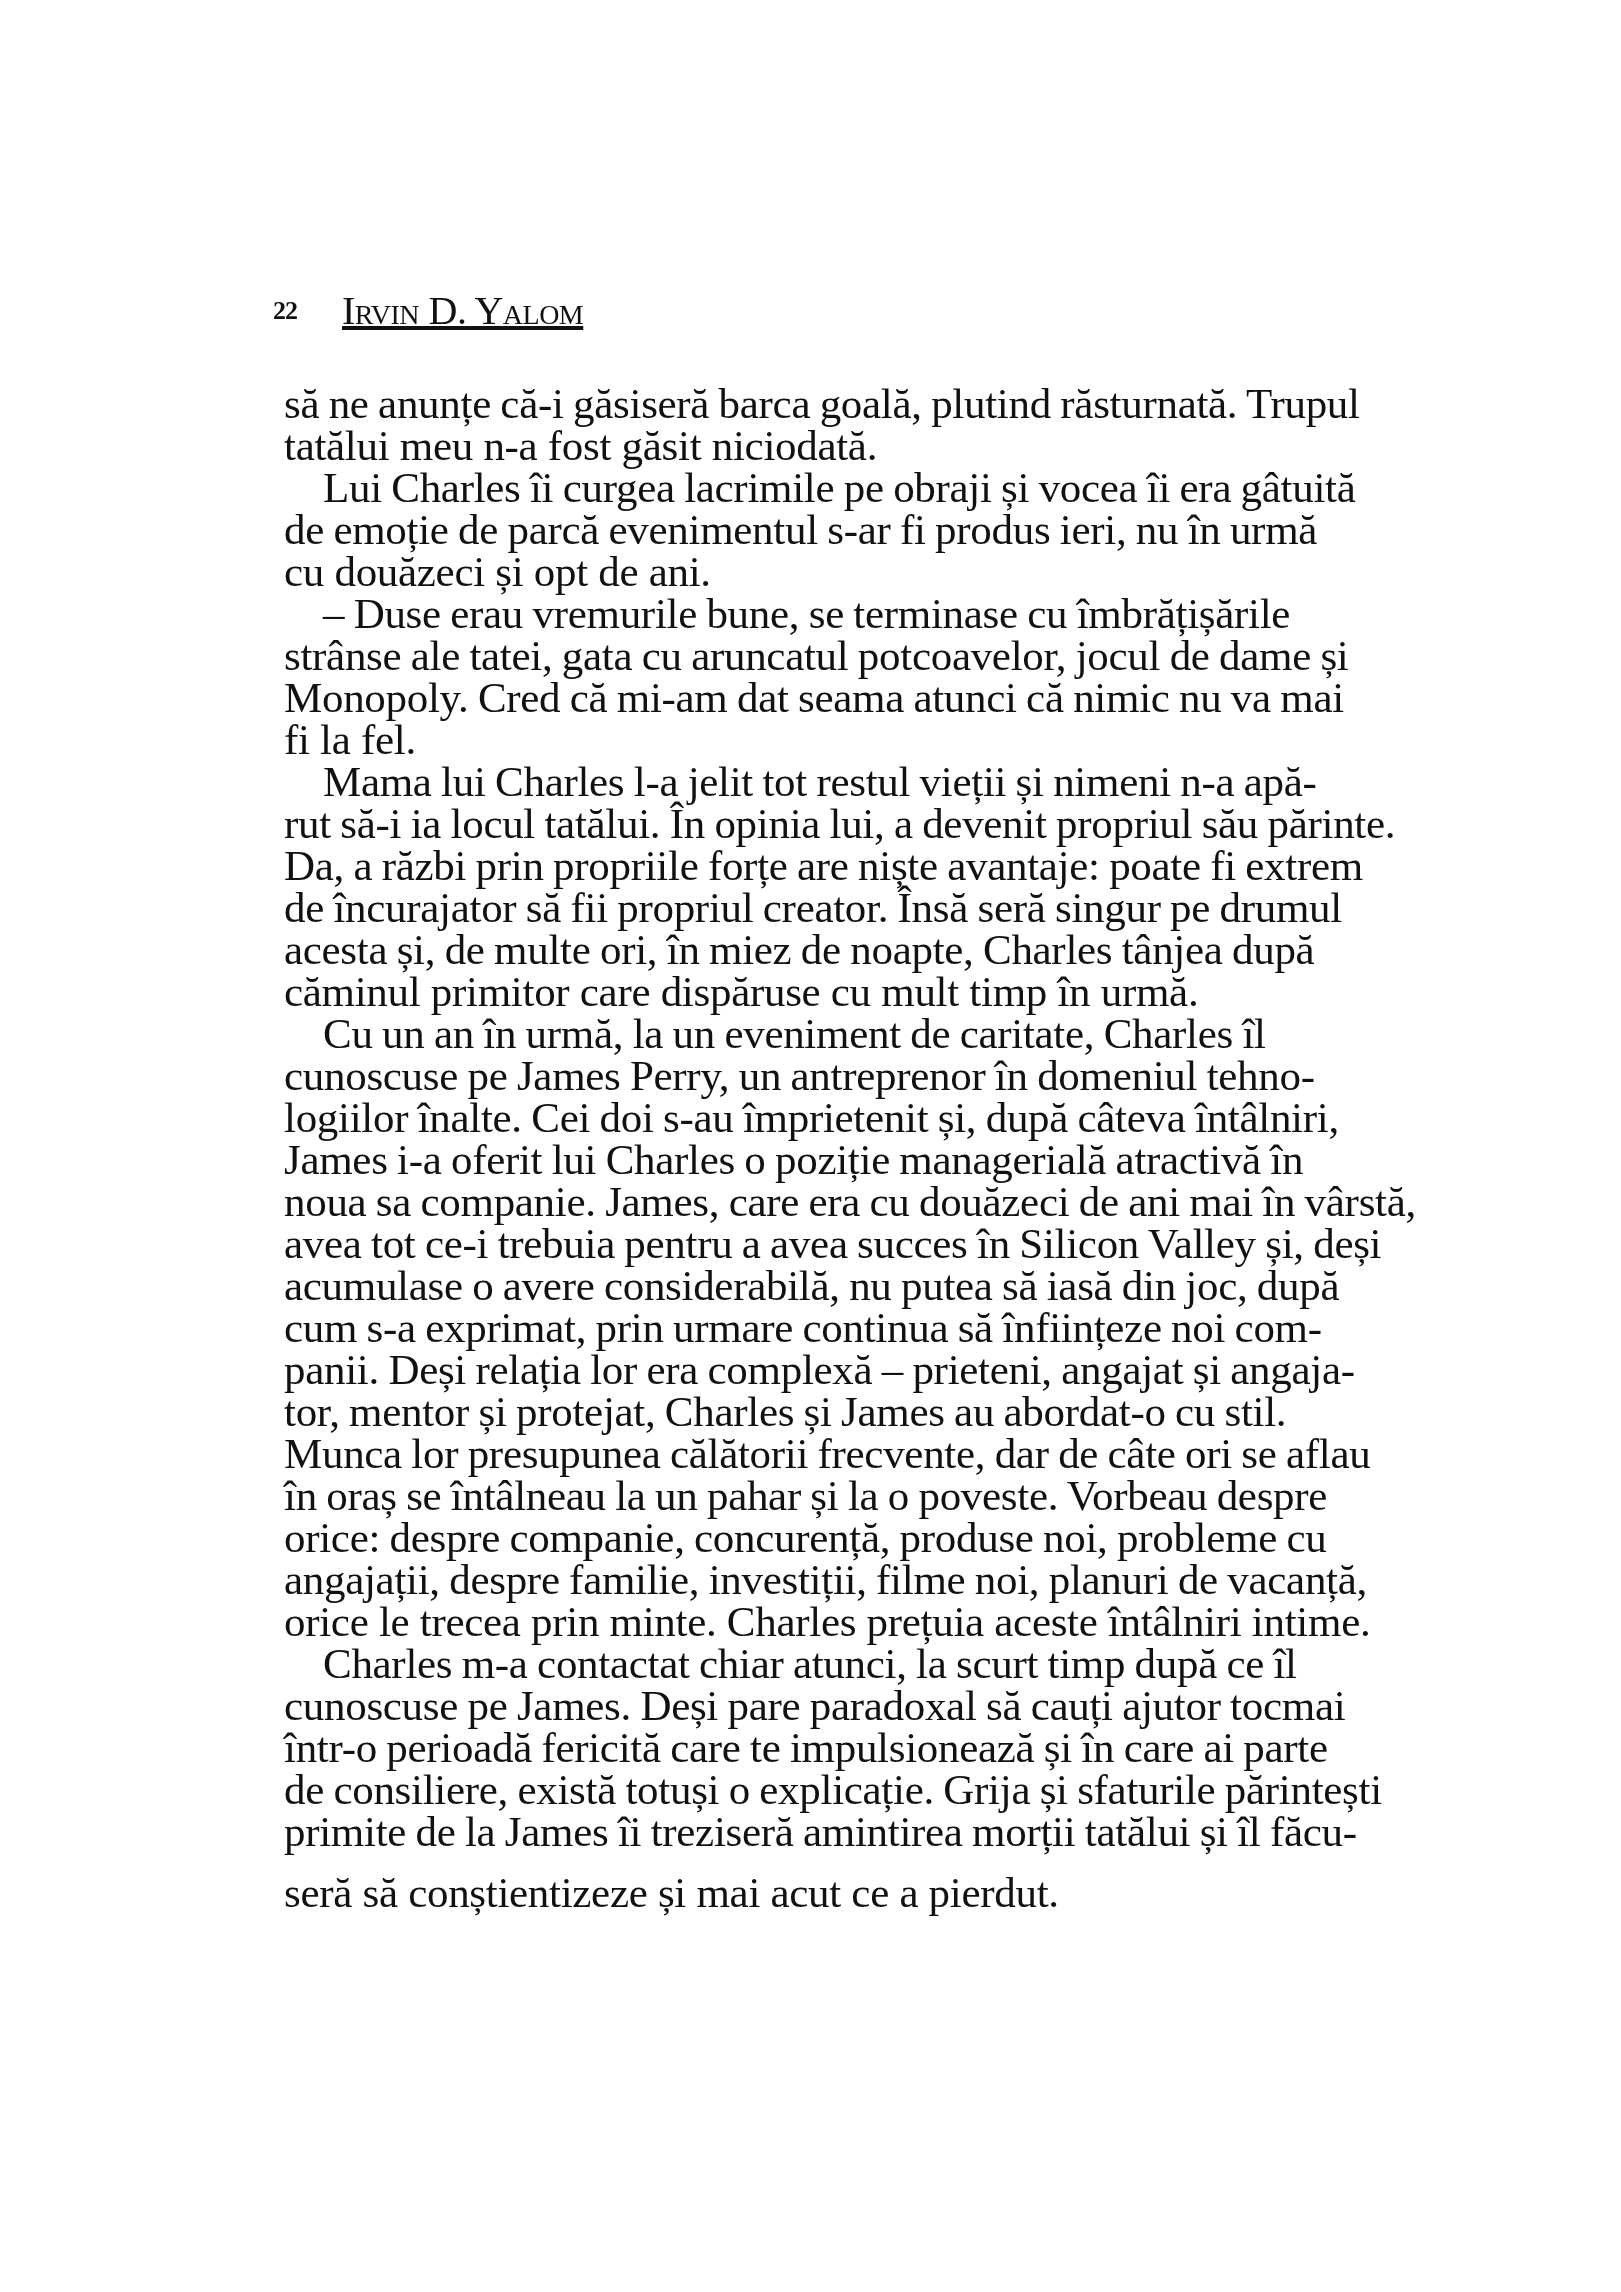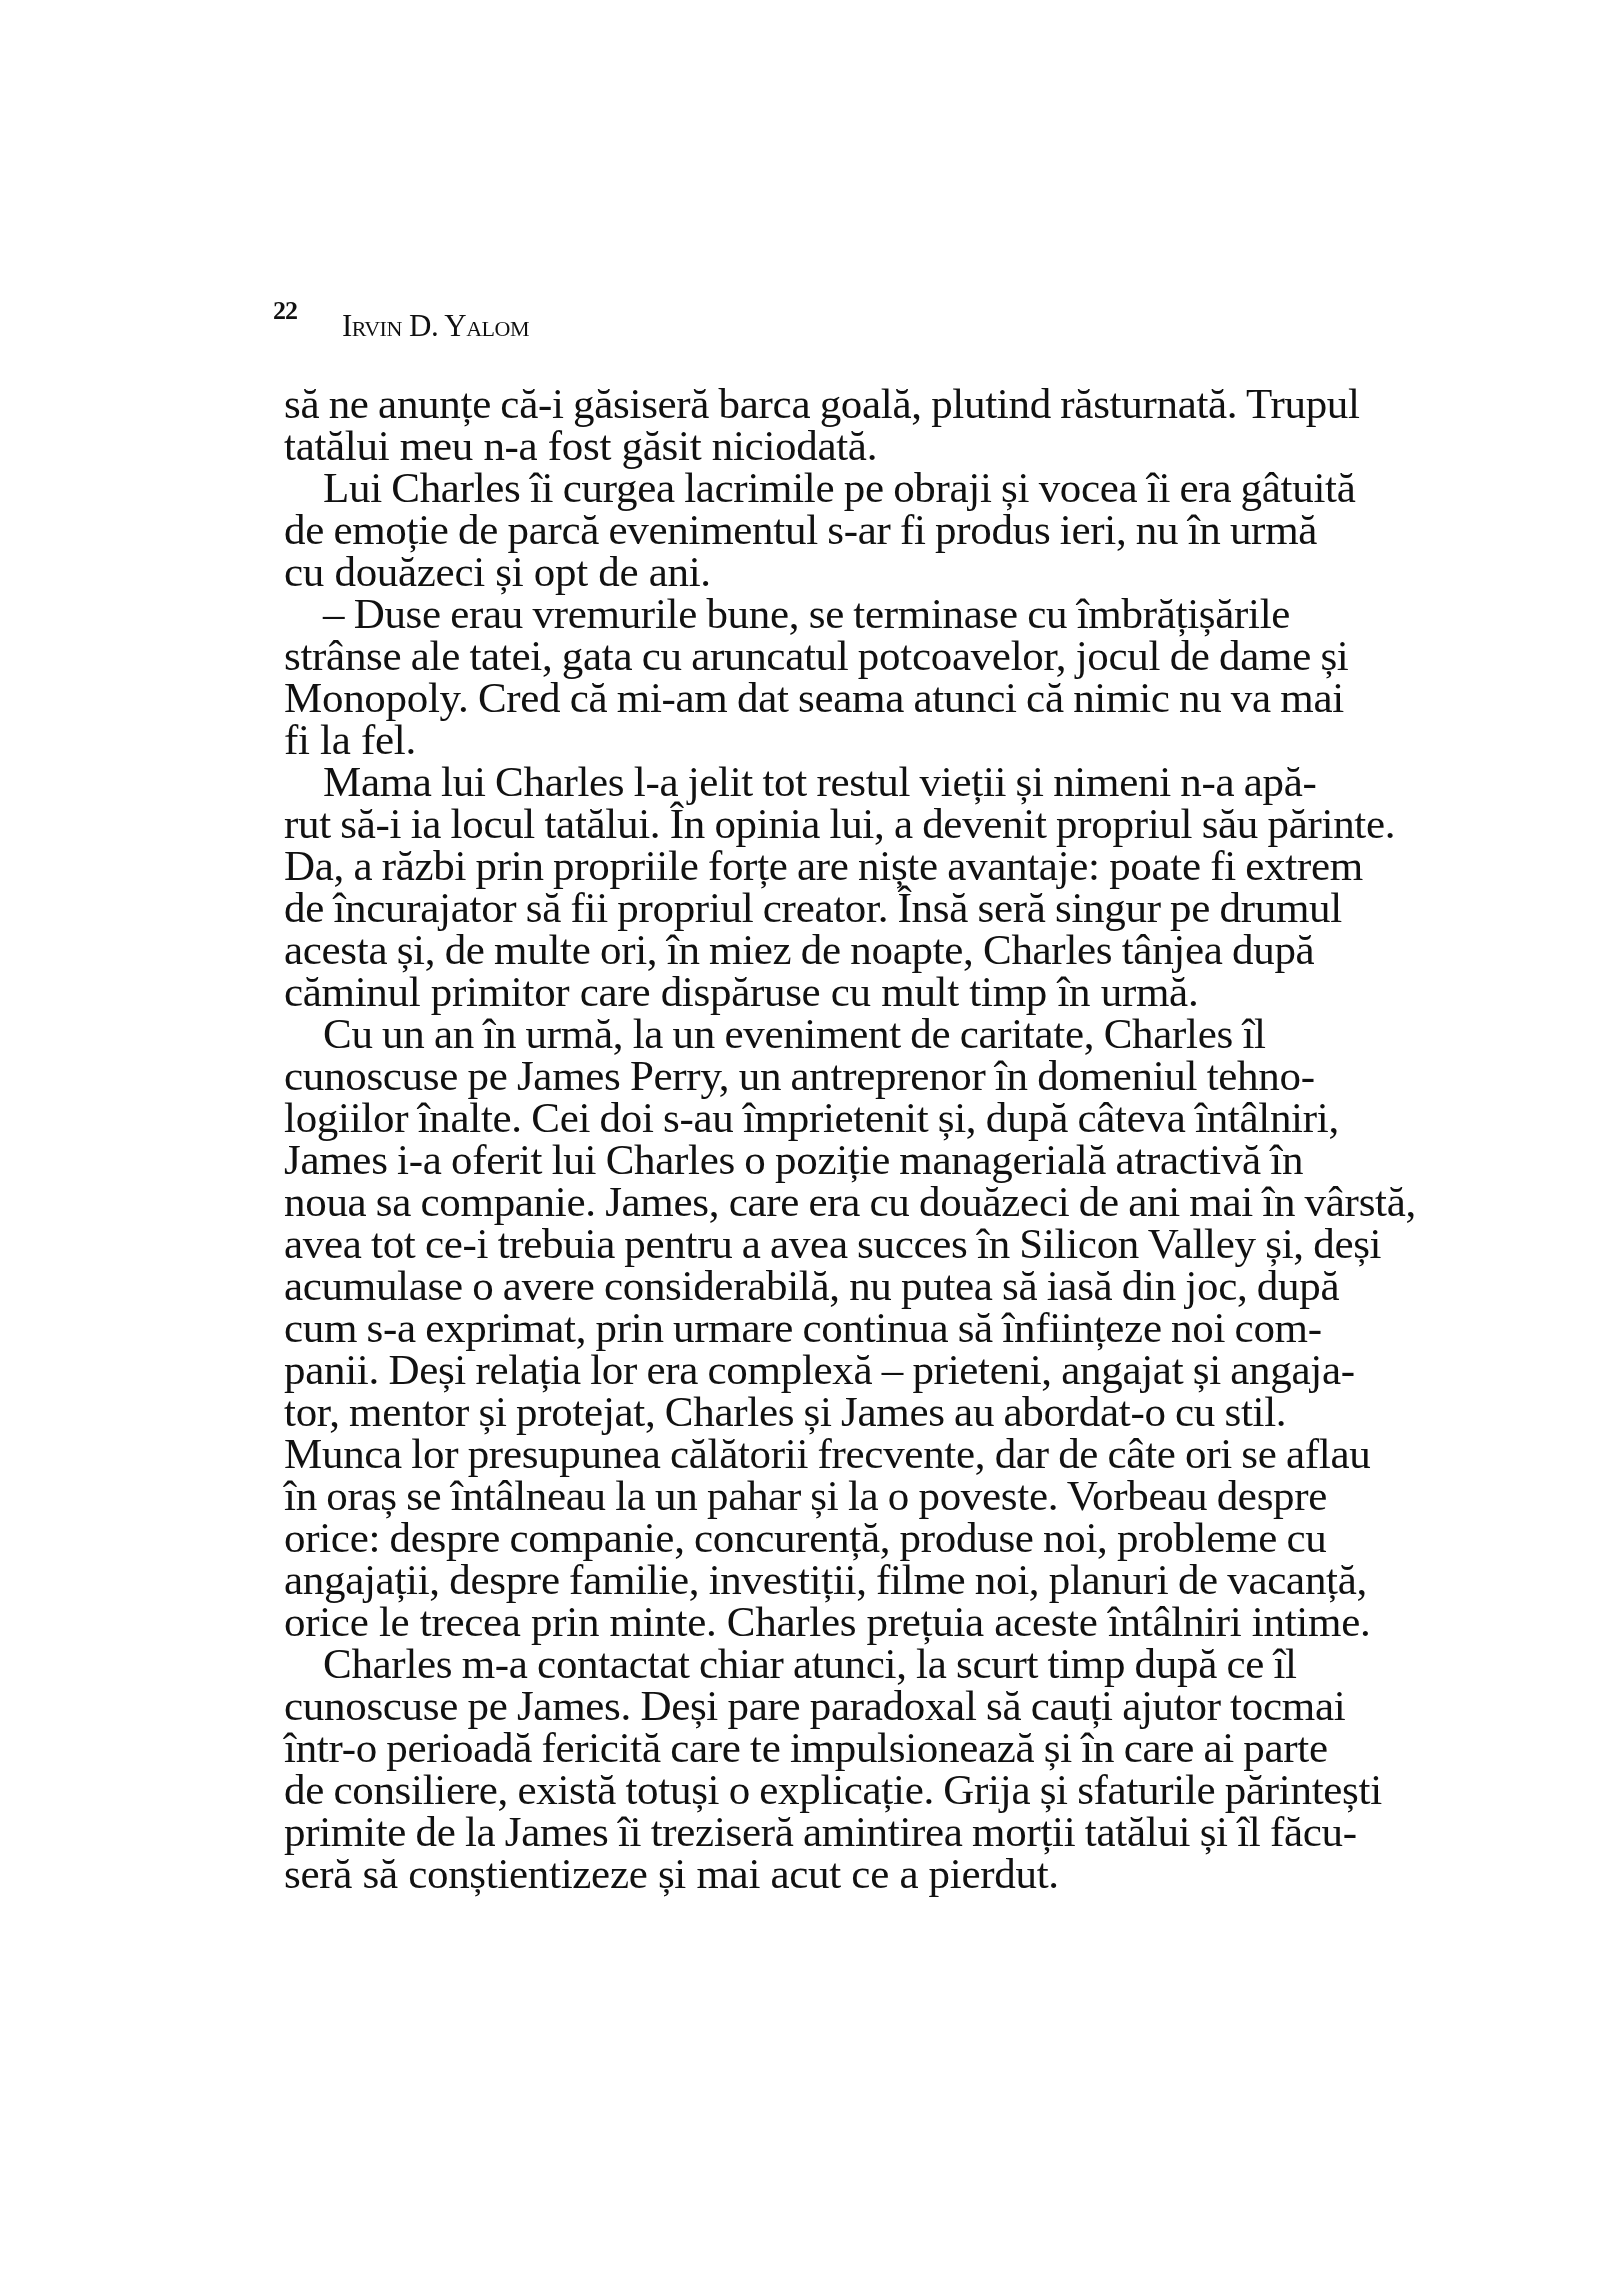--- a/index.html
+++ b/index.html
@@ -32,25 +32,26 @@
       left: 0;
       top: 0;
       font-weight: bold;
       font-size: 26px;
       line-height: 39px;
       letter-spacing: -1px;
     }
     .author {
       position: absolute;
       left: 69px;
-      top: 15px;
-      font-size: 31px;
+      top: 0;
+      font-size: 40px;
       line-height: 39px;
       font-variant: small-caps;
       letter-spacing: -0.5px;
+      text-decoration: underline;
     }
     .body-text {
       position: absolute;
       left: 284px;
       top: 383px;
       width: 953px;
     }
     .line {
       display: block;
       height: 42px;
@@ -104,16 +105,16 @@
       <span class="line" style="white-space: nowrap; font-family: Liberation Serif, serif;">Munca lor presupunea călătorii frecvente, dar de câte ori se aflau</span>
       <span class="line" style="white-space: nowrap;">în oraș se întâlneau la un pahar și la o poveste. Vorbeau despre</span>
       <span class="line" style="white-space: nowrap;">orice: despre companie, concurență, produse noi, probleme cu</span>
       <span class="line" style="white-space: nowrap;">angajații, despre familie, investiții, filme noi, planuri de vacanță,</span>
       <span class="line last" style="white-space: nowrap;">orice le trecea prin minte. Charles prețuia aceste întâlniri intime.</span>
       <span class="line indent" style="white-space: nowrap;">Charles m-a contactat chiar atunci, la scurt timp după ce îl</span>
       <span class="line" style="white-space: nowrap;">cunoscuse pe James. Deși pare paradoxal să cauți ajutor tocmai</span>
       <span class="line" style="white-space: nowrap;">într-o perioadă fericită care te impulsionează și în care ai parte</span>
       <span class="line" style="white-space: nowrap;">de consiliere, există totuși o explicație. Grija și sfaturile părintești</span>
       <span class="line" style="white-space: nowrap;">primite de la James îi treziseră amintirea morții tatălui și îl făcu-</span>
-      <span class="line last" style="white-space: nowrap;">seră să conștientizeze și mai acut ce a pierdut.</span>
+      <span class="line last" style="white-space: nowrap; margin-top: 19px;">seră să conștientizeze și mai acut ce a pierdut.</span>
     </div>
 </div>
 
 
 </body></html>

